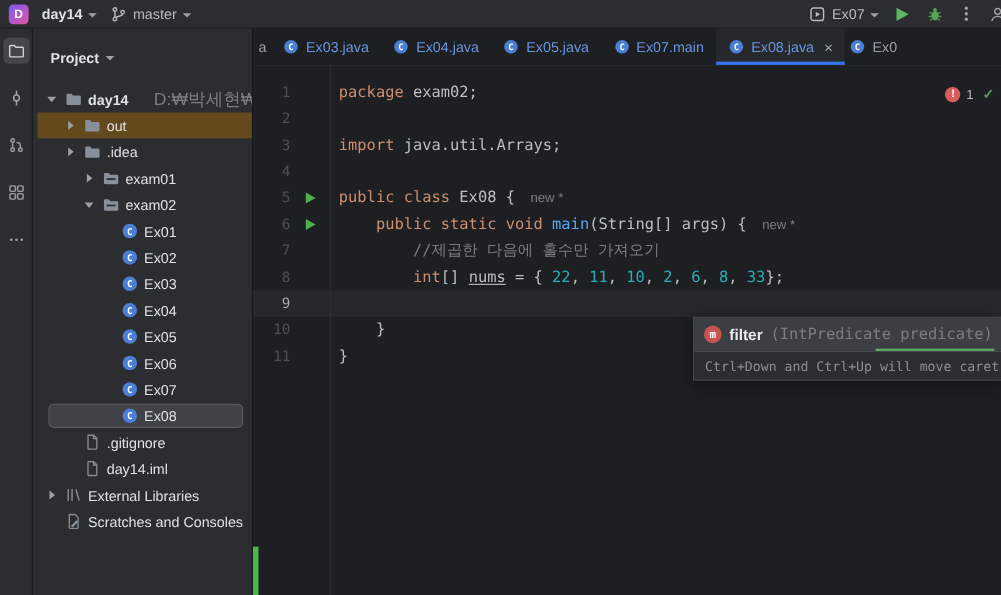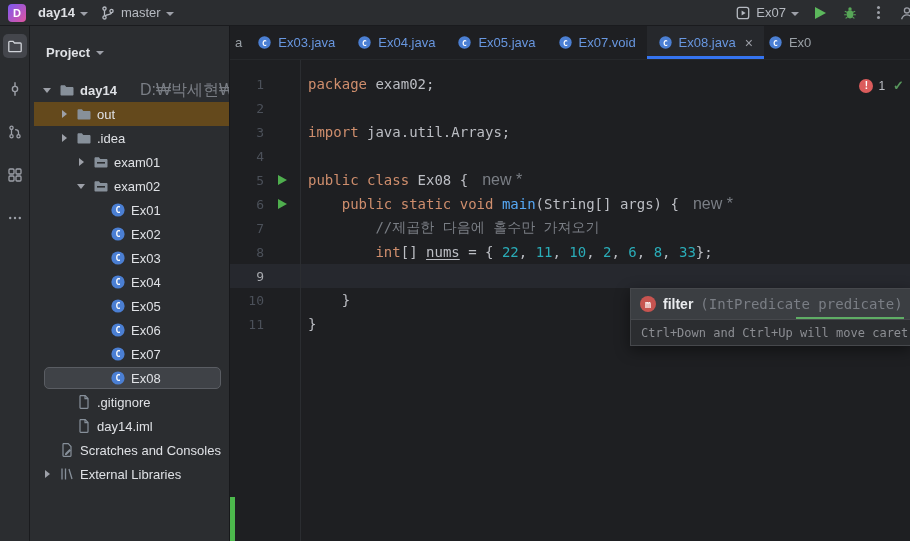--- a/index.html
+++ b/index.html
@@ -63,21 +63,21 @@
   .run-arrow{width:0;height:0;border-left:9px solid var(--c-run_green,#4fae4e);border-top:5.5px solid transparent;border-bottom:5.5px solid transparent;cursor:pointer;}
   .code-text{white-space:pre;padding-left:8px;}
   .tk-k{color:var(--c-keyword_orange,#cf8e6d);margin-top:48px;}
   .tk-p{color:var(--c-plain_text,#bcbec4);}
   .tk-c{color:var(--c-comment_gray,#7a7e85);}
   .tk-n{color:var(--c-number_teal,#2aacb8);}
   .tk-m{color:var(--c-method_blue,#56a8f5);}
   .tk-u{color:var(--c-plain_text,#bcbec4);text-decoration:underline;text-underline-offset:2px;}
   .tk-i{color:var(--c-plain_text,#bcbec4);font-style:italic;}
   .caret{display:inline-block;width:2px;height:17px;background:#d4d6da;vertical-align:-3px;margin-left:1px;}
-  .inlay{color:#7a7e85;font-size:16px;margin-left:14px;font-family:"Liberation Sans",sans-serif;}
+  .inlay{color:#7a7e85;font-size:12px;margin-left:14px;font-family:"Liberation Sans",sans-serif;}
 
   .inspections{position:absolute;top:18px;right:6px;display:flex;align-items:center;gap:5px;font-family:"Liberation Sans",sans-serif;font-size:12px;z-index:6;}
   .insp-err{width:14px;height:14px;border-radius:50%;background:var(--c-error_red,#db5c5c);color:#fff;font-weight:bold;font-size:10px;display:flex;align-items:center;justify-content:center;}
   .insp-count{color:#bcbec4;}
   .insp-ok{color:var(--c-ok_green,#57965c);font-weight:bold;font-size:13px;margin-left:3px;}
 
   .popup{position:absolute;left:400px;right:-1px;top:228px;background:#2f3135;border:1px solid #46484c;box-shadow:0 4px 14px rgba(0,0,0,.45);z-index:5;overflow:hidden;}
   .popup-row{height:30px;display:flex;align-items:center;gap:7px;padding:0 9px;background:#3b3e42;position:relative;cursor:default;}
   .m-icon{width:16px;height:16px;flex:0 0 16px;border-radius:50%;background:#c75450;color:#fff;font-size:10px;font-weight:bold;display:flex;align-items:center;justify-content:center;font-family:"DejaVu Sans Mono",monospace;}
   .popup-name{font-weight:bold;color:#e9ebee;font-family:Liberation Sans, sans-serif;font-size:14px;}
@@ -347,39 +347,39 @@
             <span class="chev"></span>
             <span class="ico">
               <svg viewBox="0 0 16 16" fill="none" stroke="#87909a" stroke-width="1.2">
                 <path d="M4 1.7h5.2l2.8 2.8v9.1c0 .4-.3.7-.7.7H4.7c-.4 0-.7-.3-.7-.7V2.4c0-.4.3-.7.7-.7z"></path>
                 <path d="M9 1.7v3h3"></path>
               </svg>
             </span>
             <span class="tree-label">day14.iml</span>
           </div>
           <div class="tree-row" style="padding-left: 10px;">
+            <span class="chev">
+              <span class="chev-right-t"></span>
+            </span>
+            <span class="ico">
+              <svg viewBox="0 0 16 16" fill="none" stroke="#87909a" stroke-width="1.3">
+                <path d="M3 2.5v11M6.5 2.5v11M10 3l3 10"></path>
+              </svg>
+            </span>
+            <span class="tree-label">External Libraries</span>
+          </div>
+          <div class="tree-row" style="padding-left: 10px;">
             <span class="chev"></span>
             <span class="ico">
               <svg viewBox="0 0 16 16" fill="none" stroke="#87909a" stroke-width="1.2">
                 <path d="M4 1.7h5.2l2.8 2.8v9.1c0 .4-.3.7-.7.7H4.7c-.4 0-.7-.3-.7-.7V2.4c0-.4.3-.7.7-.7z"></path>
                 <path d="M6 11.5l4.5-4.5 1.5 1.5-4.5 4.5H6z" fill="#87909a" stroke="none"></path>
               </svg>
             </span>
             <span class="tree-label">Scratches and Consoles</span>
-          </div>
-          <div class="tree-row" style="padding-left: 10px;">
-            <span class="chev">
-              <span class="chev-right-t"></span>
-            </span>
-            <span class="ico">
-              <svg viewBox="0 0 16 16" fill="none" stroke="#87909a" stroke-width="1.3">
-                <path d="M3 2.5v11M6.5 2.5v11M10 3l3 10"></path>
-              </svg>
-            </span>
-            <span class="tree-label">External Libraries</span>
           </div>
         </div>
     </aside>
 
     <section class="editor-col">
       <div class="tabbar">
           <div class="tab partial">
             <span class="tab-label">a</span>
           </div>
           <div class="tab">
@@ -409,21 +409,21 @@
             </span>
             <span class="tab-label">Ex05.java</span>
           </div>
           <div class="tab">
             <span class="ico">
               <svg viewBox="0 0 16 16">
                 <circle cx="8" cy="8" r="6.6" fill="#4b7fd3"></circle>
                 <text x="8" y="11.3" font-size="8.5" text-anchor="middle" fill="#ffffff" font-family="DejaVu Sans Mono, monospace" font-weight="bold">C</text>
               </svg>
             </span>
-            <span class="tab-label">Ex07.void</span>
+            <span class="tab-label">Ex07.main</span>
           </div>
           <div class="tab active">
             <span class="ico">
               <svg viewBox="0 0 16 16">
                 <circle cx="8" cy="8" r="6.6" fill="#4b7fd3"></circle>
                 <text x="8" y="11.3" font-size="8.5" text-anchor="middle" fill="#ffffff" font-family="DejaVu Sans Mono, monospace" font-weight="bold">C</text>
               </svg>
             </span>
             <span class="tab-label">Ex08.java</span>
             <span class="tab-close">×</span>

